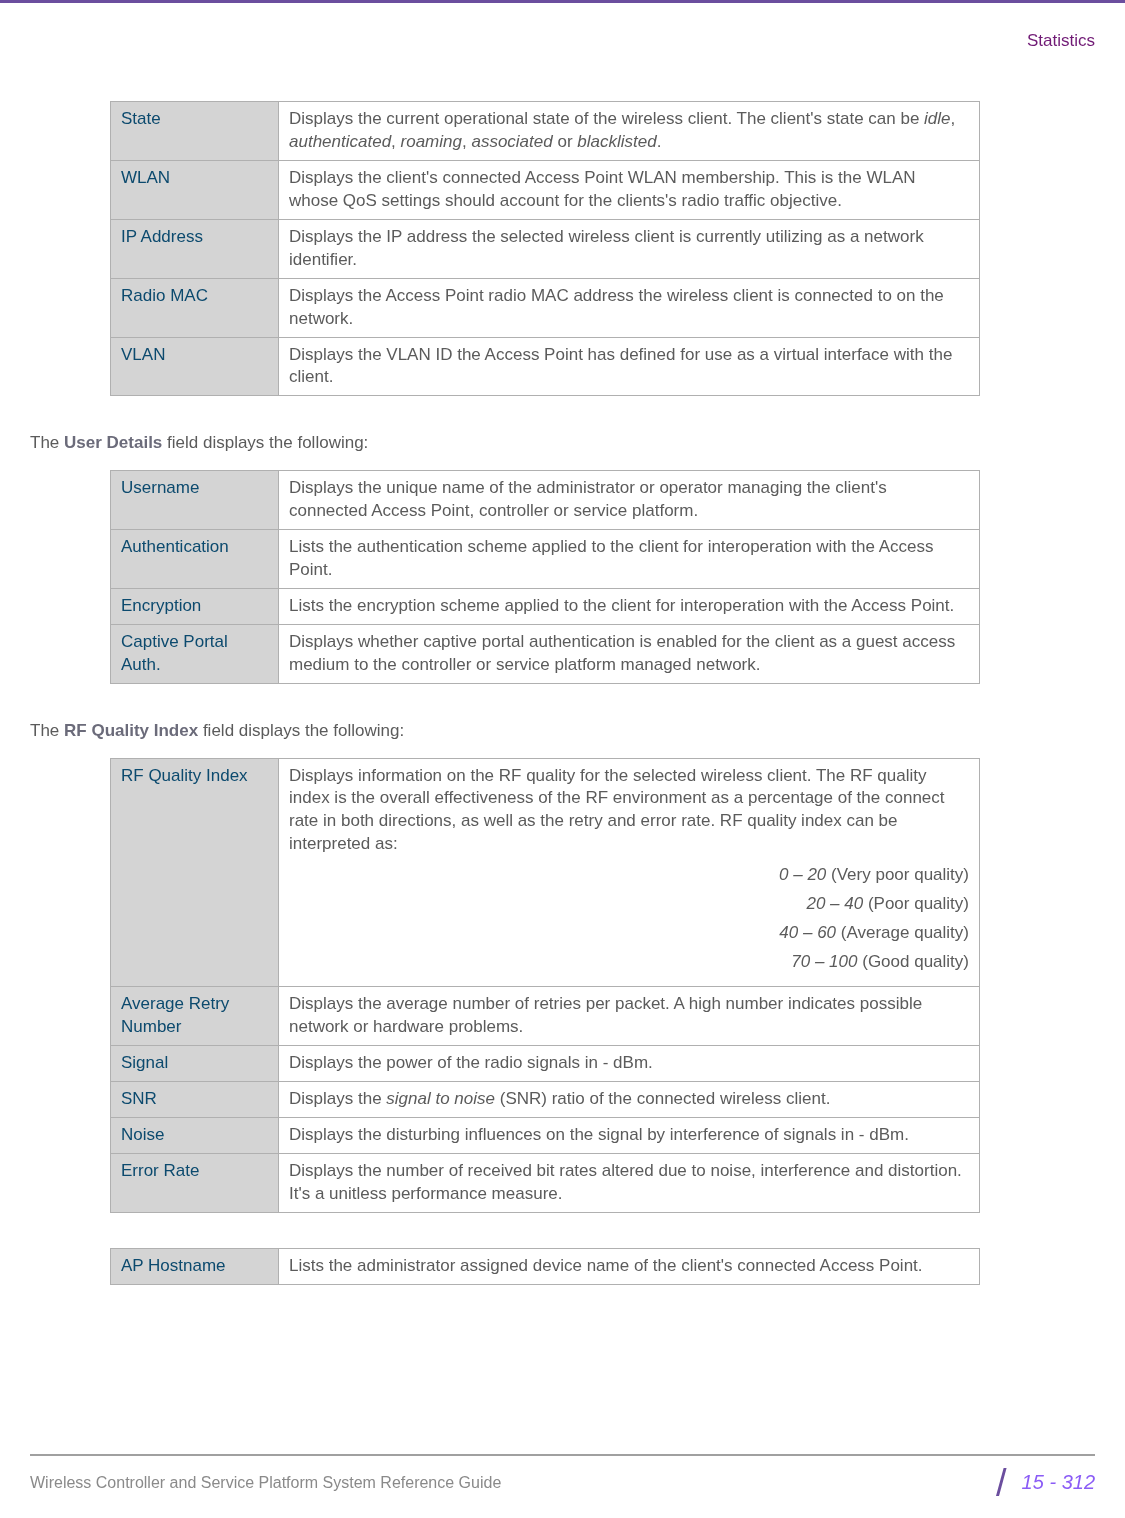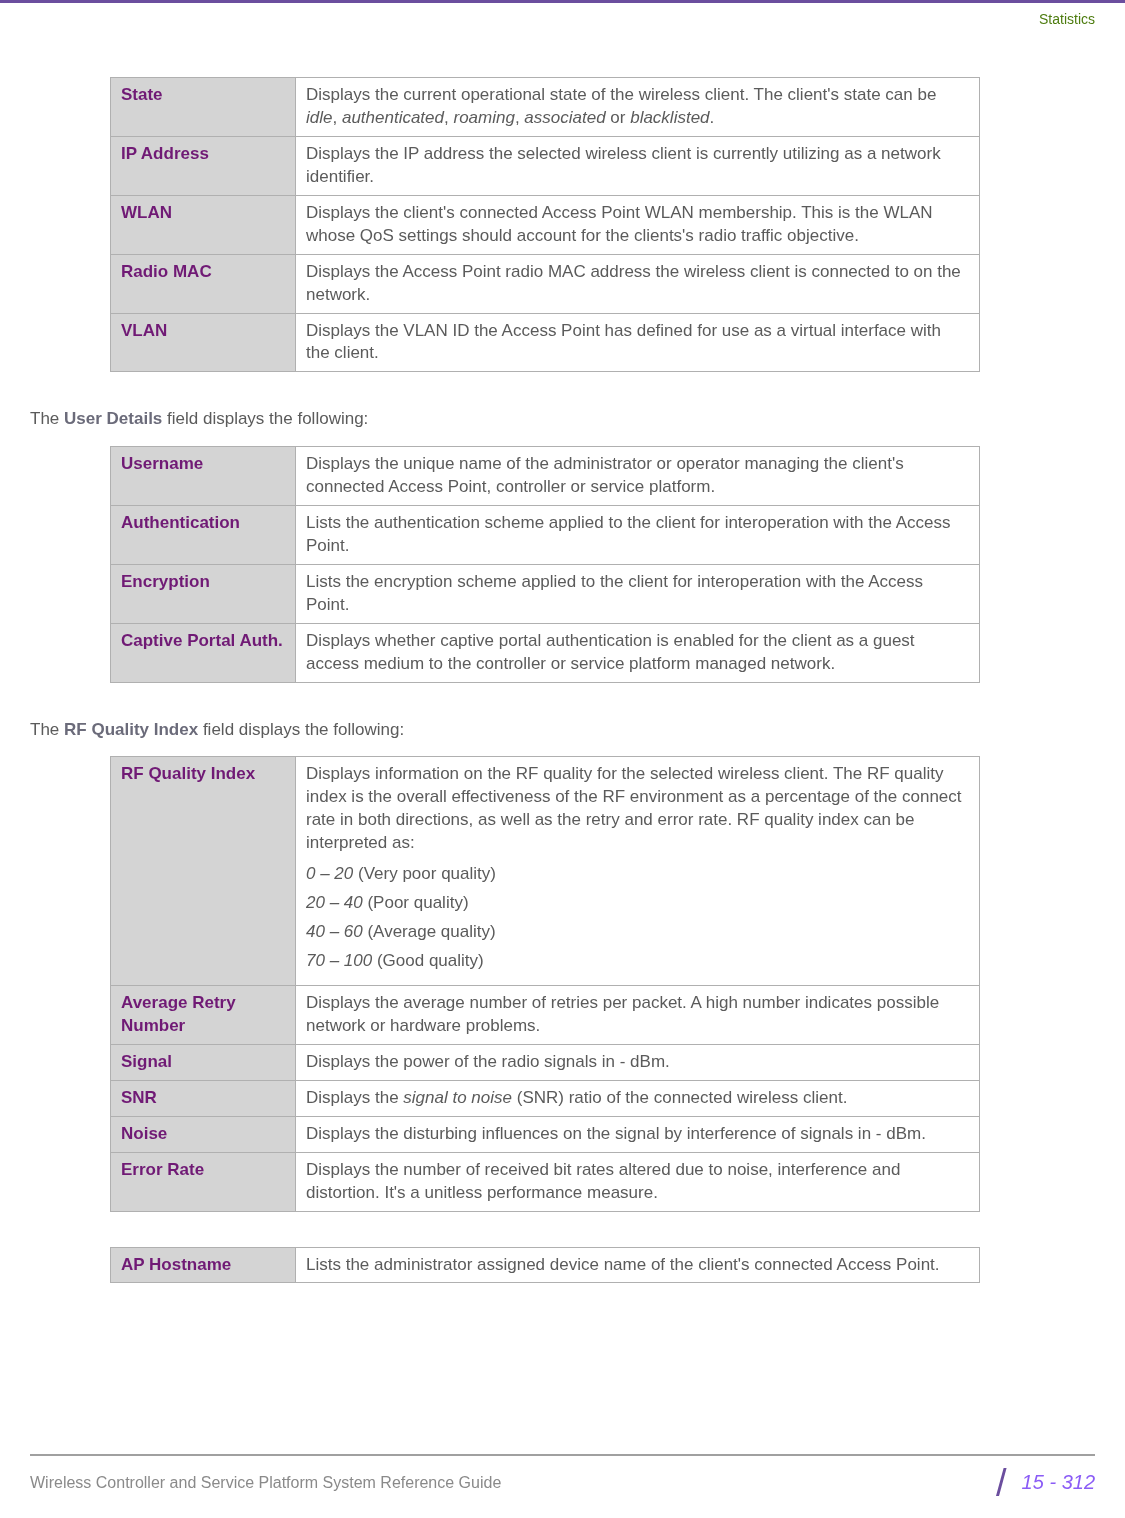--- a/index.html
+++ b/index.html
@@ -15,23 +15,23 @@
       position: relative;
       color: #5b5b5b;
     }
     .header-bar {
       height: 3px;
       background: #6b4e9e;
       width: 100%;
     }
     .header-section {
       text-align: right;
-      padding: 8px 30px 0 0;
-      color: #4d7c0f;
-      font-size: 14px;
+      padding: 28px 30px 0 0;
+      color: #701a75;
+      font-size: 17px;
       font-weight: 300;
     }
     .content {
       padding: 50px 30px 0 30px;
     }
     .field-table {
       border-collapse: collapse;
       width: 870px;
       margin-left: 80px;
       margin-bottom: 35px;
@@ -40,40 +40,41 @@
     .field-table td {
       border: 1px solid #b0b0b0;
       padding: 6px 10px;
       font-size: 17px;
       line-height: 1.35;
       vertical-align: top;
       color: #5b5b5b;
     }
     .field-table td.label-cell {
       background: #d4d4d4;
-      font-weight: bold;
-      color: #701a75;
-      width: 185px;
+      font-weight: normal;
+      color: #0c4a6e;
+      width: 168px;
     }
     .italic {
       font-style: italic;
     }
     .section-intro {
       font-size: 17px;
       color: #5b5b5b;
       margin-bottom: 15px;
       margin-left: 0;
       line-height: 1.4;
     }
     .section-intro .bold-blue {
       font-weight: bold;
       color: #6b6b7a;
     }
     .rf-levels {
       margin-top: 8px;
+      text-align: right;
     }
     .rf-level-item {
       margin-bottom: 6px;
     }
     .footer {
       position: absolute;
       bottom: 20px;
       width: 100%;
       padding: 0 30px;
     }
@@ -115,26 +116,26 @@
 
 <div class="content">
 
   <table class="field-table">
     <tbody>
         <tr>
           <td class="label-cell">State</td>
           <td>Displays the current operational state of the wireless client. The client's state can be <span class="italic">idle</span>, <span class="italic">authenticated</span>, <span class="italic">roaming</span>, <span class="italic">associated</span> or <span class="italic">blacklisted</span>.</td>
         </tr>
         <tr>
+          <td class="label-cell">WLAN</td>
+          <td>Displays the client's connected Access Point WLAN membership. This is the WLAN whose QoS settings should account for the clients's radio traffic objective.</td>
+        </tr>
+        <tr>
           <td class="label-cell">IP Address</td>
           <td>Displays the IP address the selected wireless client is currently utilizing as a network identifier.</td>
-        </tr>
-        <tr>
-          <td class="label-cell">WLAN</td>
-          <td>Displays the client's connected Access Point WLAN membership. This is the WLAN whose QoS settings should account for the clients's radio traffic objective.</td>
         </tr>
         <tr>
           <td class="label-cell">Radio MAC</td>
           <td>Displays the Access Point radio MAC address the wireless client is connected to on the network.</td>
         </tr>
         <tr>
           <td class="label-cell">VLAN</td>
           <td>Displays the VLAN ID the Access Point has defined for use as a virtual interface with the client.</td>
         </tr>
       </tbody>

